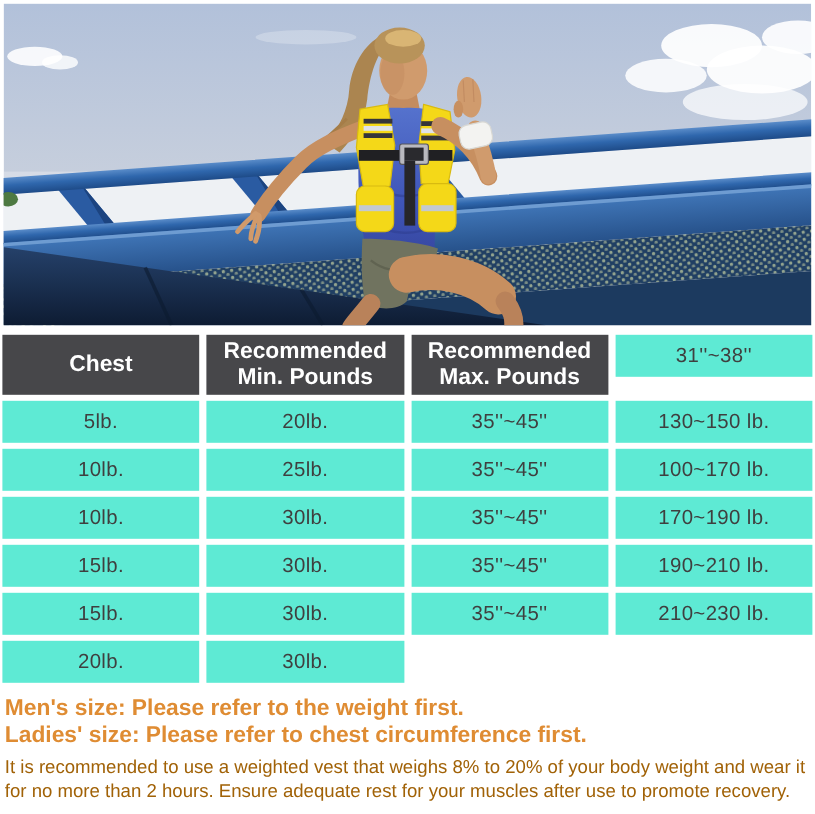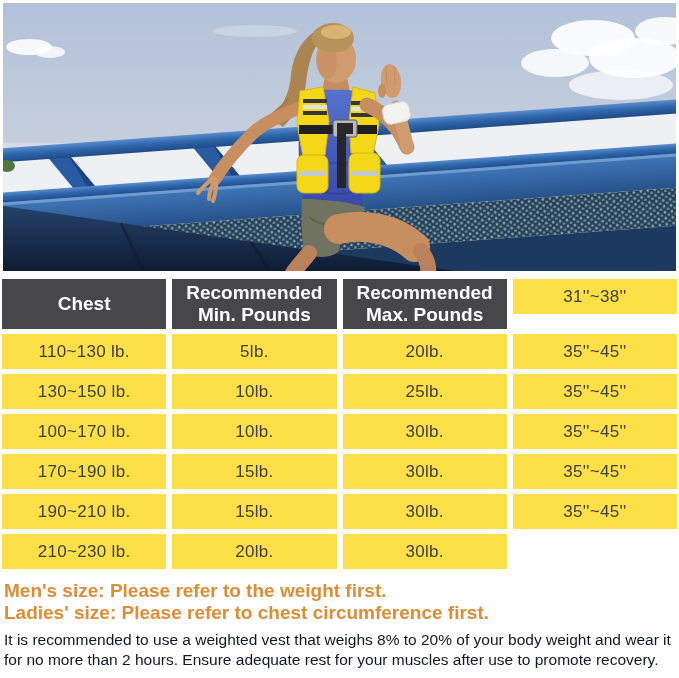--- a/index.html
+++ b/index.html
@@ -17,29 +17,29 @@
     column-gap:6px;row-gap:5px;
     padding:0 2px;margin-top:8px;
   }
   .th{
     background:#47474A;color:#ffffff;font-weight:bold;
     font-size:19px;line-height:1.15;height:50px;
     display:flex;align-items:center;justify-content:center;
     text-align:center;white-space:pre-line;
   }
   .td{
-    background:#fde047;color:#3F3F3F;font-size:17px;height:35px;
+    background:#5eead4;color:#3F3F3F;font-size:17px;height:35px;
     display:flex;align-items:center;justify-content:center;
     letter-spacing:.3px;
   }
 
   
   .notes{padding:11px 5px 0 4px;}
   .note-orange{color:#DF8C33;font-weight:bold;font-size:19px;line-height:22px;margin:0;}
-  .note-body{color:#0f172a;font-size:15.5px;line-height:20px;margin:6px 0 0 0;}
+  .note-body{color:#a16207;font-size:15.5px;line-height:20px;margin:6px 0 0 0;}
 </style>
 </head>
 <body>
 
 <div class="page">
 
   <div class="photo">
     <svg width="673" height="268" viewBox="0 0 673 268">
       <defs>
         <linearGradient id="sky" x1="0" y1="0" x2="0" y2="1">
@@ -198,21 +198,20 @@
   </div>
 
   <div class="size-table">
     <div class="th">Chest</div>
     <div class="th">Recommended
 Min. Pounds</div>
     <div class="th">Recommended
 Max. Pounds</div>
 
     <div class="td">31''~38''</div>
-    <div class="td">110~130 lb.</div>
     <div class="td">5lb.</div>
     <div class="td">20lb.</div>
 
     <div class="td">35''~45''</div>
     <div class="td">130~150 lb.</div>
     <div class="td">10lb.</div>
     <div class="td">25lb.</div>
 
     <div class="td">35''~45''</div>
     <div class="td">100~170 lb.</div>

